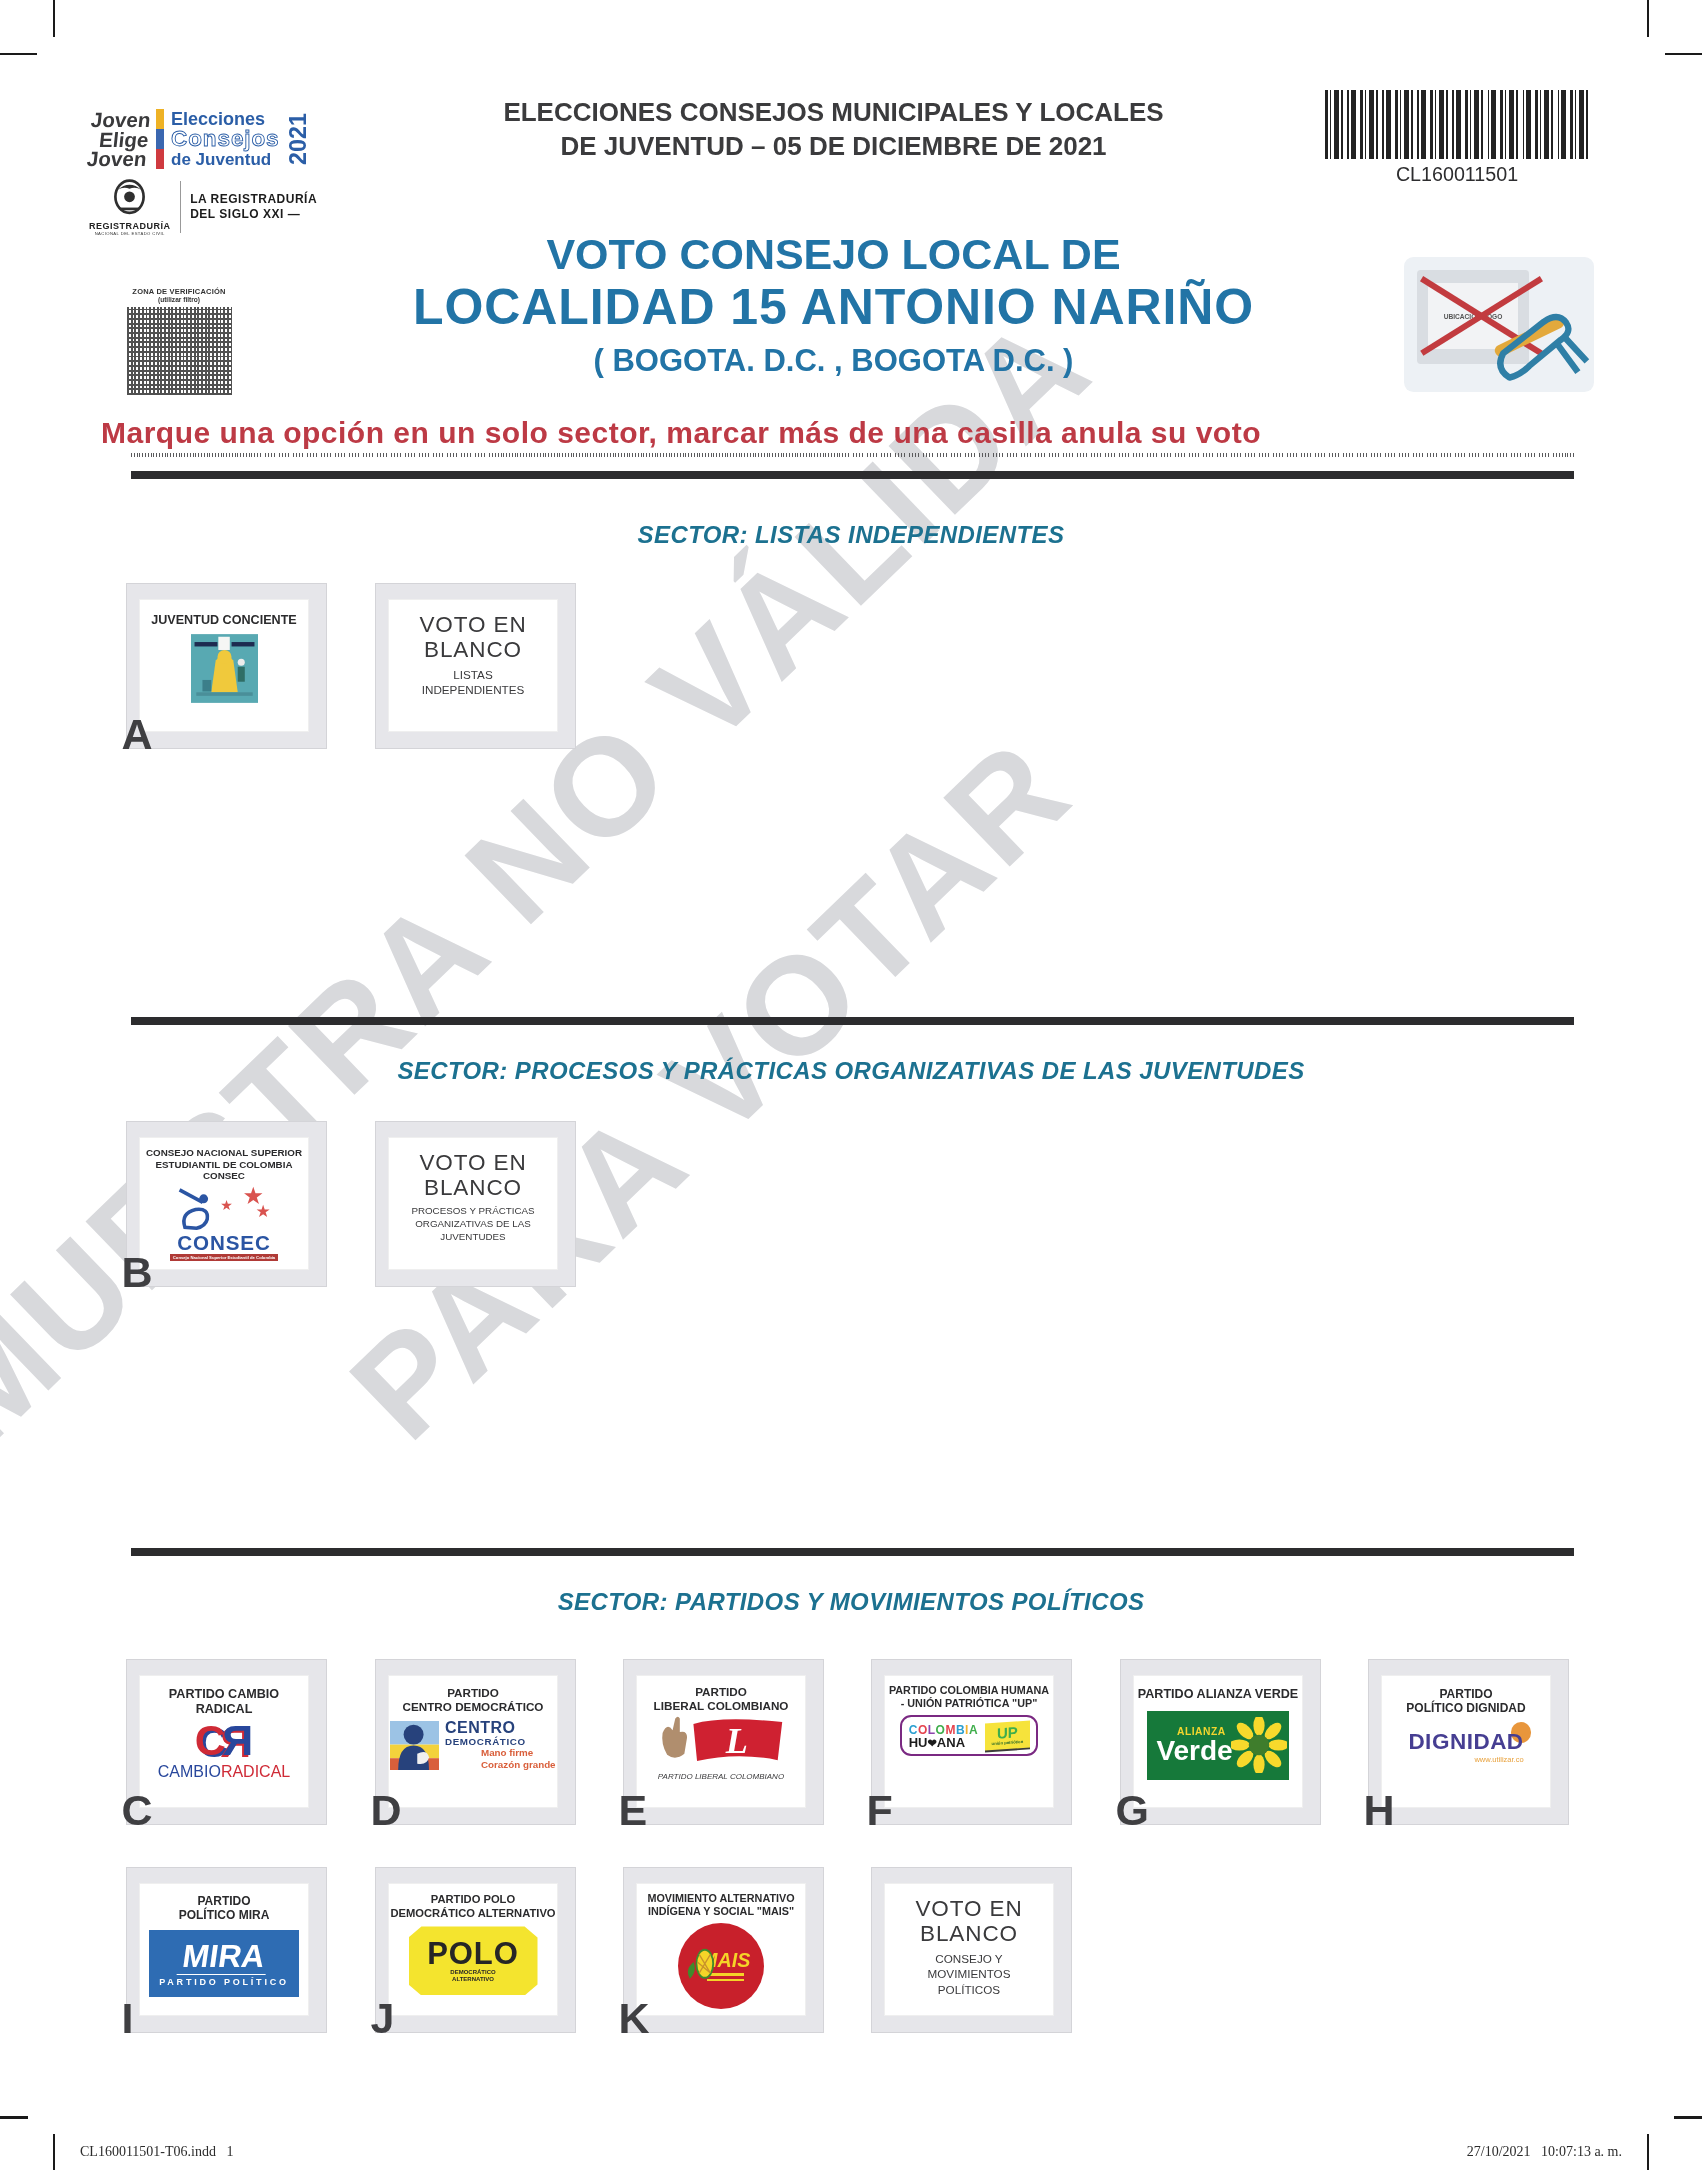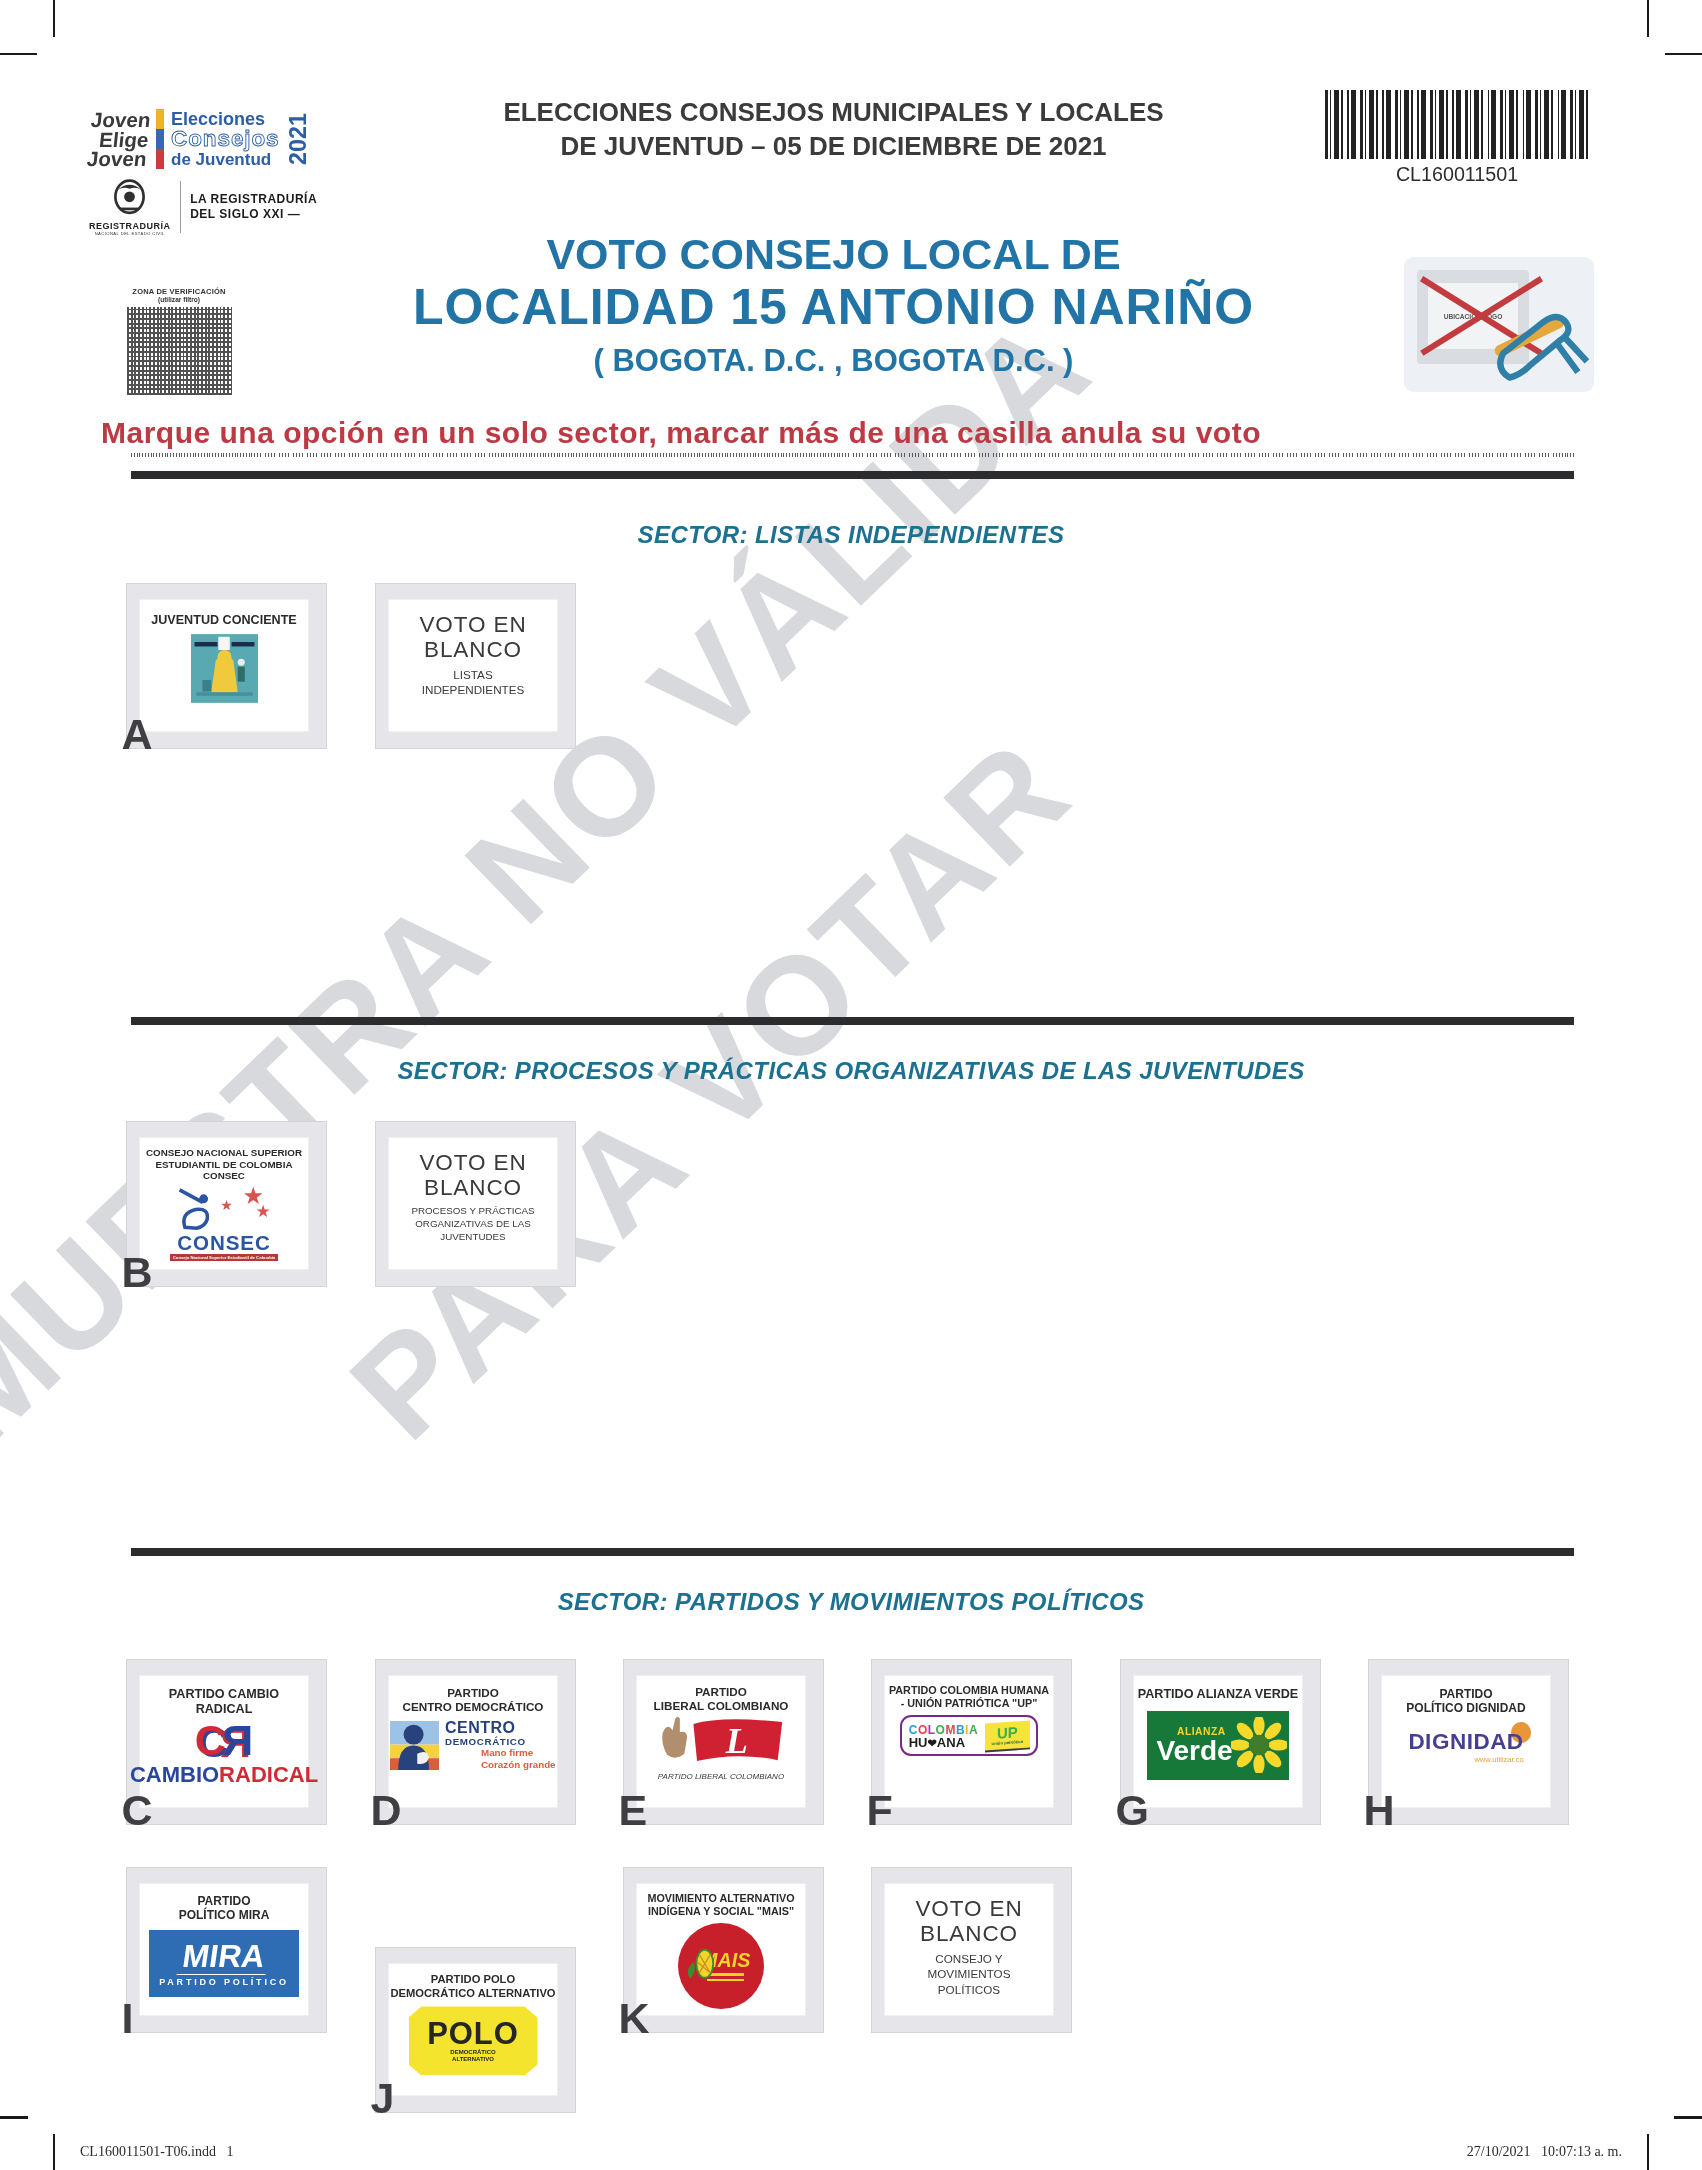--- a/index.html
+++ b/index.html
@@ -100,21 +100,21 @@
   .consec-stars .s1{position:absolute;left:26px;top:-3.7px;font-size:24px;}
   .consec-stars .s2{position:absolute;left:3.7px;top:11.2px;font-size:14px;}
   .consec-stars .s3{position:absolute;left:39px;top:15px;font-size:17px;}
   .consec-text{font-size:20.6px;font-weight:900;color:#2b55a3;letter-spacing:0.9px;line-height:1;}
   .consec-bar{margin-top:0.9px;background:#b03a36;color:#fff;font-size:4.2px;font-weight:700;
      padding:0.9px 2.8px;white-space:nowrap;}
   
   .cr-row{line-height:1;margin-top:1.9px;font-weight:900;}
   .cr-c{font-size:43px;color:#cf2a36;text-shadow:2.8px 1.9px 0 #28479c;}
   .cr-r{font-size:43px;color:#28479c;text-shadow:-1.9px 1.9px 0 #cf2a36;margin-left:-3.7px;display:inline-block;}
-  .cr-text{font-size:22px;font-weight:700;line-height:1;margin-top:1.9px;}
+  .cr-text{font-size:16px;font-weight:400;line-height:1;margin-top:1.9px;}
   .cr-text .cb{color:#28479c;} .cr-text .rd{color:#cf2a36;}
   
   .cd-row{display:flex;align-items:center;gap:5.6px;margin-top:6.6px;}
   .cd-texts{display:flex;flex-direction:column;line-height:1.05;align-items:flex-start;}
   .cd-texts .c1{font-size:16px;font-weight:900;color:#27427c;letter-spacing:0.5px;}
   .cd-texts .c2{font-size:9.8px;font-weight:900;color:#27427c;letter-spacing:0.6px;}
   .cd-texts .c3,.cd-texts .c4{font-size:9.8px;font-weight:800;color:#d95f3b;margin-top:0.9px;padding-left:36px;}
   
   .lib-caption{font-size:8px;font-style:italic;color:#3a3a3c;margin-top:0.9px;}
   
@@ -453,21 +453,21 @@
         <div>POLÍTICO MIRA</div>
       </div>
       <div class="mira-box">
         <div class="mira-main">MIRA</div>
         <div class="mira-sub">PARTIDO POLÍTICO</div>
       </div>
     </div>
     <div class="card-letter">I</div>
   </div>
 
-  <div class="card" style="left:375px;top:1947px;">
+  <div class="card" style="left:375px;top:1867px;">
     <div class="card-inner">
       <div class="opt-name" style="font-size:11.2px;margin-top:9.4px;">
         <div>PARTIDO POLO</div>
         <div>DEMOCRÁTICO ALTERNATIVO</div>
       </div>
       <div class="polo-box">
         <div class="polo-main">POLO</div>
         <div class="polo-sub">
           <div>DEMOCRÁTICO</div>
           <div>ALTERNATIVO</div>

